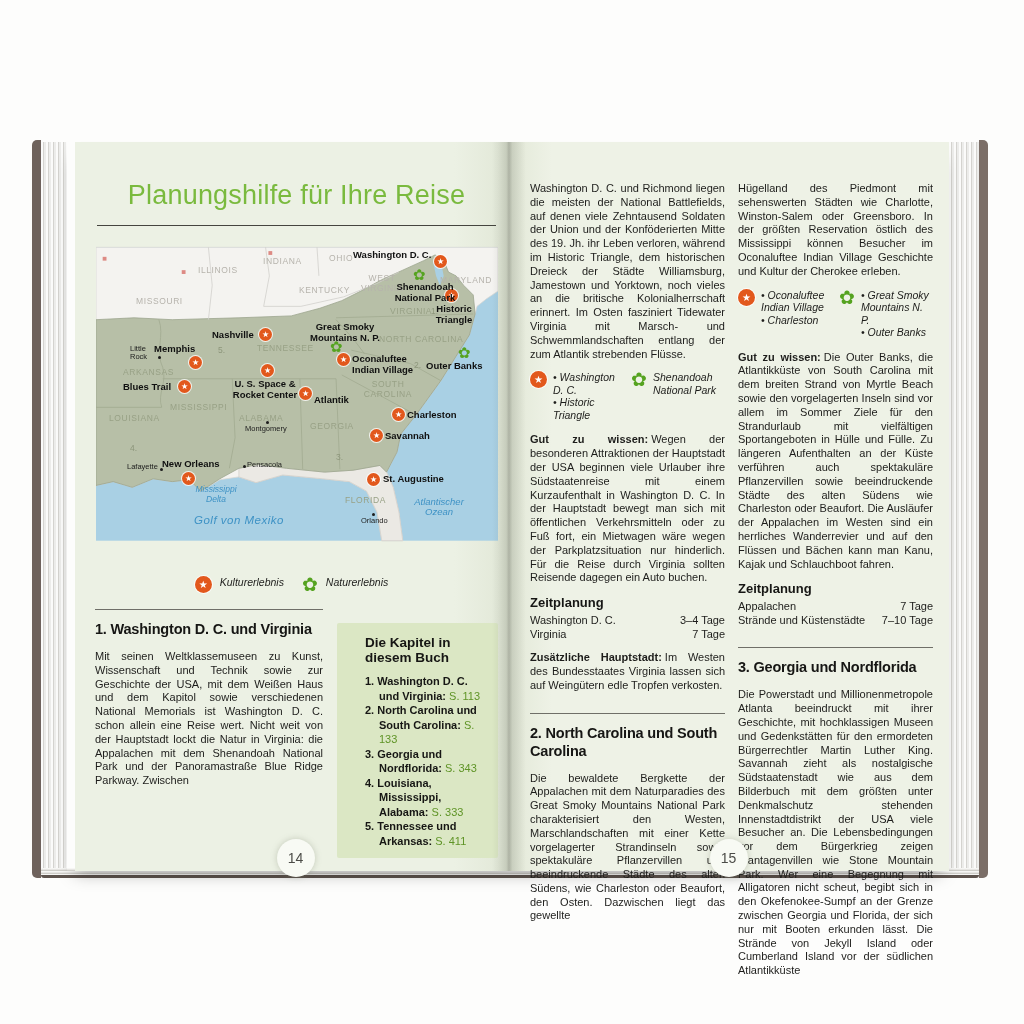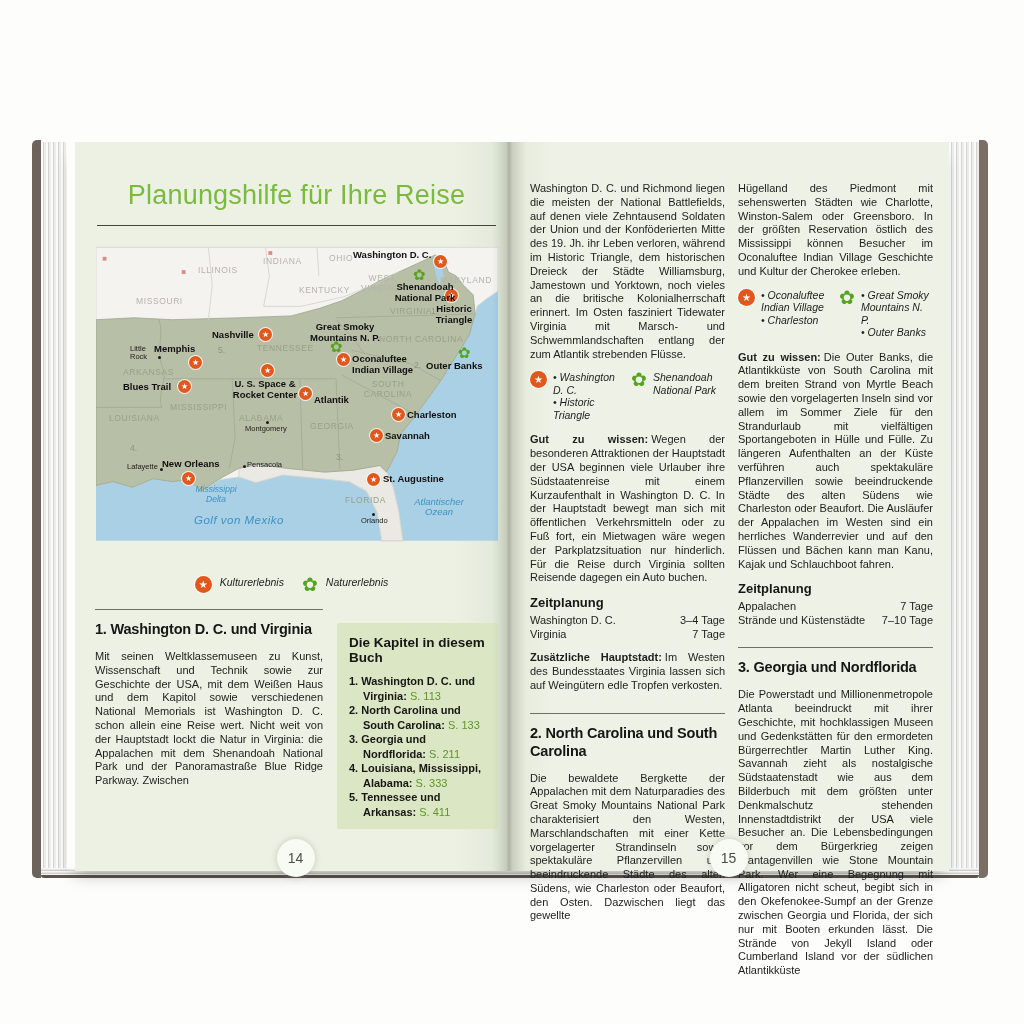--- a/index.html
+++ b/index.html
@@ -66,21 +66,21 @@
   .below-map{display:flex;margin-top:22px;}
   .bm-left{width:228px;}
   .bm-right{flex:1;display:flex;align-items:flex-start;justify-content:center;gap:8px;padding-top:10px;}
   .leg-cap{font-size:10.5px;color:#1d1d1b;margin-right:10px;}
   .lg.star{width:17px;height:17px;line-height:17px;font-size:10px;flex:none;}
   .lg.flower{font-size:19px;line-height:17px;flex:none;}
 
   .sec-cols{display:flex;margin-top:16px;gap:14px;}
   .sec-left{width:228px;}
   .sec-right{flex:1;}
-  .chapbox{background:#dbe7c4;border-radius:2px;padding:12px 12px 10px 12px;margin-top:14px;}
+  .chapbox{background:#dbe7c4;border-radius:2px;padding:12px 12px 10px 28px;margin-top:14px;}
   .chapbox-title{font-size:13.5px;font-weight:bold;color:#161614;margin-bottom:9px;}
   .chap{font-size:11px;line-height:14.5px;color:#161614;padding-left:14px;text-indent:-14px;}
   .chap-t{font-weight:bold;}
   .chap-p{color:#5f9426;}
 
   
   .rp-inner{position:absolute;inset:0;padding:40px 16px 0 22px;box-sizing:border-box;}
   .cols{display:flex;gap:13px;}
   .col{width:196px;}
   .leg{display:flex;gap:6px;margin:6px 0 12px 0;}
@@ -233,21 +233,21 @@
           <div class="sec-left">
             <hr class="sec-rule">
             <div class="h2">1. Washington D. C. und Virginia</div>
             <p class="p">Mit seinen Weltklassemuseen zu Kunst, Wissenschaft und Technik sowie zur Geschichte der USA, mit dem Weißen Haus und dem Kapitol sowie verschiedenen National Memorials ist Washington D. C. schon allein eine Reise wert. Nicht weit von der Hauptstadt lockt die Natur in Virginia: die Appalachen mit dem Shenandoah National Park und der Panoramastraße Blue Ridge Parkway. Zwischen</p>
           </div>
           <div class="sec-right">
             <div class="chapbox">
               <div class="chapbox-title">Die Kapitel in diesem Buch</div>
               <div class="chap"><span class="chap-t">1. Washington D. C. und Virginia:</span> <span class="chap-p">S. 113</span></div>
               <div class="chap"><span class="chap-t">2. North Carolina und South Carolina:</span> <span class="chap-p">S. 133</span></div>
-              <div class="chap"><span class="chap-t">3. Georgia und Nordflorida:</span> <span class="chap-p">S. 211</span></div>
+              <div class="chap"><span class="chap-t">3. Georgia und Nordflorida:</span> <span class="chap-p">S. 343</span></div>
               <div class="chap"><span class="chap-t">4. Louisiana, Mississippi, Alabama:</span> <span class="chap-p">S. 333</span></div>
               <div class="chap"><span class="chap-t">5. Tennessee und Arkansas:</span> <span class="chap-p">S. 411</span></div>
             </div>
           </div>
         </div>
       </div>
       <div class="pageno">
           <span>14</span>
         </div>
     </div>

